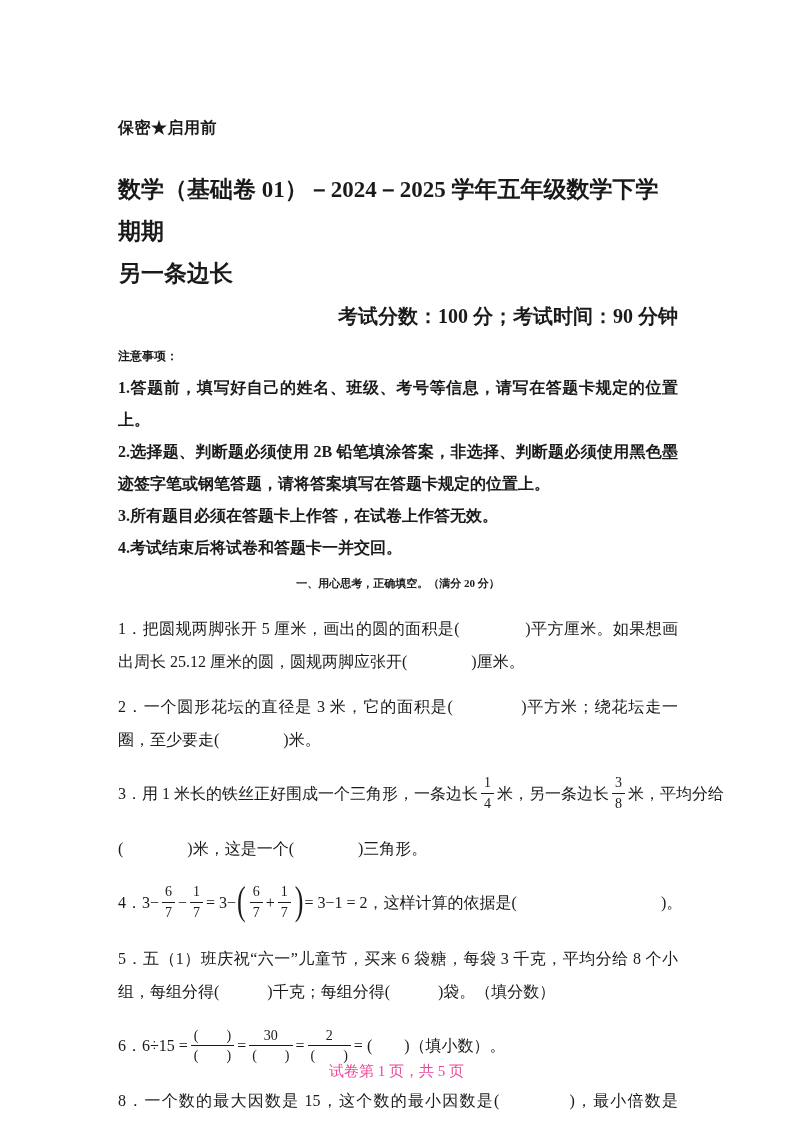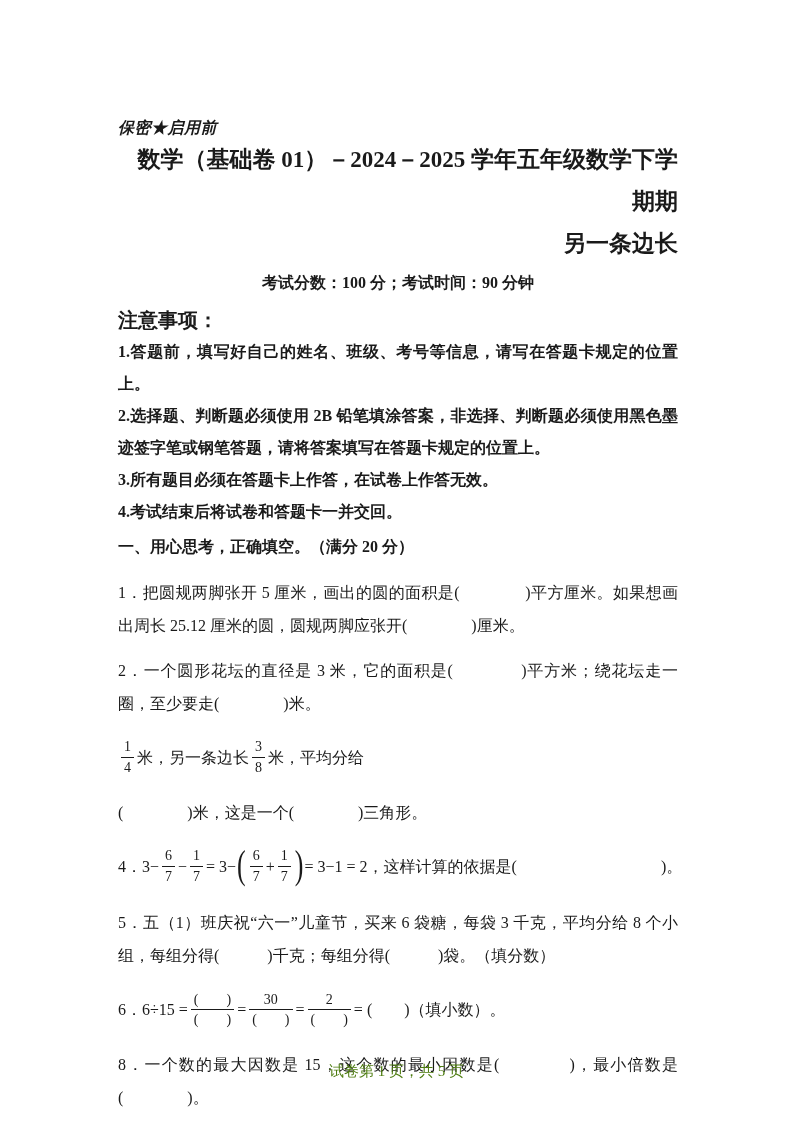--- a/index.html
+++ b/index.html
@@ -15,48 +15,48 @@
     position: absolute; inset: 0;
     background: #ffffff;
   }
   .content {
     position: absolute;
     left: 118px; top: 118px;
     width: 560px;
   }
   .security-notice {
     font-size: 16px; font-weight: bold;
-    margin-bottom: 0;
+    margin-bottom: 30px;
     letter-spacing: 0.5px;
-    font-style: italic;
   }
   .title {
     font-size: 23px; font-weight: bold;
-    text-align: right;
+    text-align: left;
     line-height: 42px;
   }
   .exam-info {
-    font-size: 16px; font-weight: bold;
-    text-align: center;
+    font-size: 20px; font-weight: bold;
+    text-align: right;
     margin-top: 8px;
     margin-bottom: 10px;
   }
   .notes-heading {
-    font-size: 20px; font-weight: bold;
+    font-size: 12px; font-weight: bold;
     line-height: 32px;
   }
   .note-item {
     font-size: 16px; font-weight: bold;
     line-height: 32px;
     text-align: justify;
   }
   .section-heading {
-    font-size: 16px; font-weight: bold;
+    font-size: 11px; font-weight: bold;
     line-height: 34px;
     margin-top: 2px;
+    text-align: center;
   }
   .question {
     font-size: 16px;
     line-height: 33px;
     text-align: justify;
     margin-top: 12px;
   }
   .formula-line {
     text-align: left;
     line-height: 52px;
@@ -81,21 +81,21 @@
     transform: scaleY(1.55);
     position: relative; top: -2px;
     margin: 0 1px;
   }
   .footer {
     position: absolute;
     left: 0; right: 0;
     top: 1062px;
     text-align: center;
     font-size: 15px;
-    color: #4d7c0f;
+    color: #ec4899;
   }
 </style>
 </head>
 <body>
 
 <div class="page">
   <div class="content">
 
     <div class="security-notice">保密★启用前</div>
 
@@ -112,21 +112,21 @@
     <div class="note-item">3.所有题目必须在答题卡上作答，在试卷上作答无效。</div>
     <div class="note-item">4.考试结束后将试卷和答题卡一并交回。</div>
 
     <div class="section-heading">一、用心思考，正确填空。（满分 20 分）</div>
 
     <div class="question">1．把圆规两脚张开 5 厘米，画出的圆的面积是(　　　　)平方厘米。如果想画出周长 25.12 厘米的圆，圆规两脚应张开(　　　　)厘米。</div>
 
     <div class="question">2．一个圆形花坛的直径是 3 米，它的面积是(　　　　)平方米；绕花坛走一圈，至少要走(　　　　)米。</div>
 
     <div class="question formula-line">
-      <span class="frac"><span class="num">1</span><span class="den">4</span></span><span>米，另一条边长</span><span class="frac"><span class="num">3</span><span class="den">8</span></span><span>米，平均分给</span>
+      <span>3．用 1 米长的铁丝正好围成一个三角形，一条边长</span><span class="frac"><span class="num">1</span><span class="den">4</span></span><span>米，另一条边长</span><span class="frac"><span class="num">3</span><span class="den">8</span></span><span>米，平均分给</span>
     </div>
     <div class="question">(　　　　)米，这是一个(　　　　)三角形。</div>
 
     <div class="question formula-line">
       <span>4．3−</span><span class="frac"><span class="num">6</span><span class="den">7</span></span><span>−</span><span class="frac"><span class="num">1</span><span class="den">7</span></span><span>= 3−</span><span class="bigparen">(</span><span class="frac"><span class="num">6</span><span class="den">7</span></span><span>+</span><span class="frac"><span class="num">1</span><span class="den">7</span></span><span class="bigparen">)</span><span>= 3−1 = 2，这样计算的依据是(　　　　　　　　　)。</span>
     </div>
 
     <div class="question">5．五（1）班庆祝“六一”儿童节，买来 6 袋糖，每袋 3 千克，平均分给 8 个小组，每组分得(　　　)千克；每组分得(　　　)袋。（填分数）</div>
 
     <div class="question formula-line">

